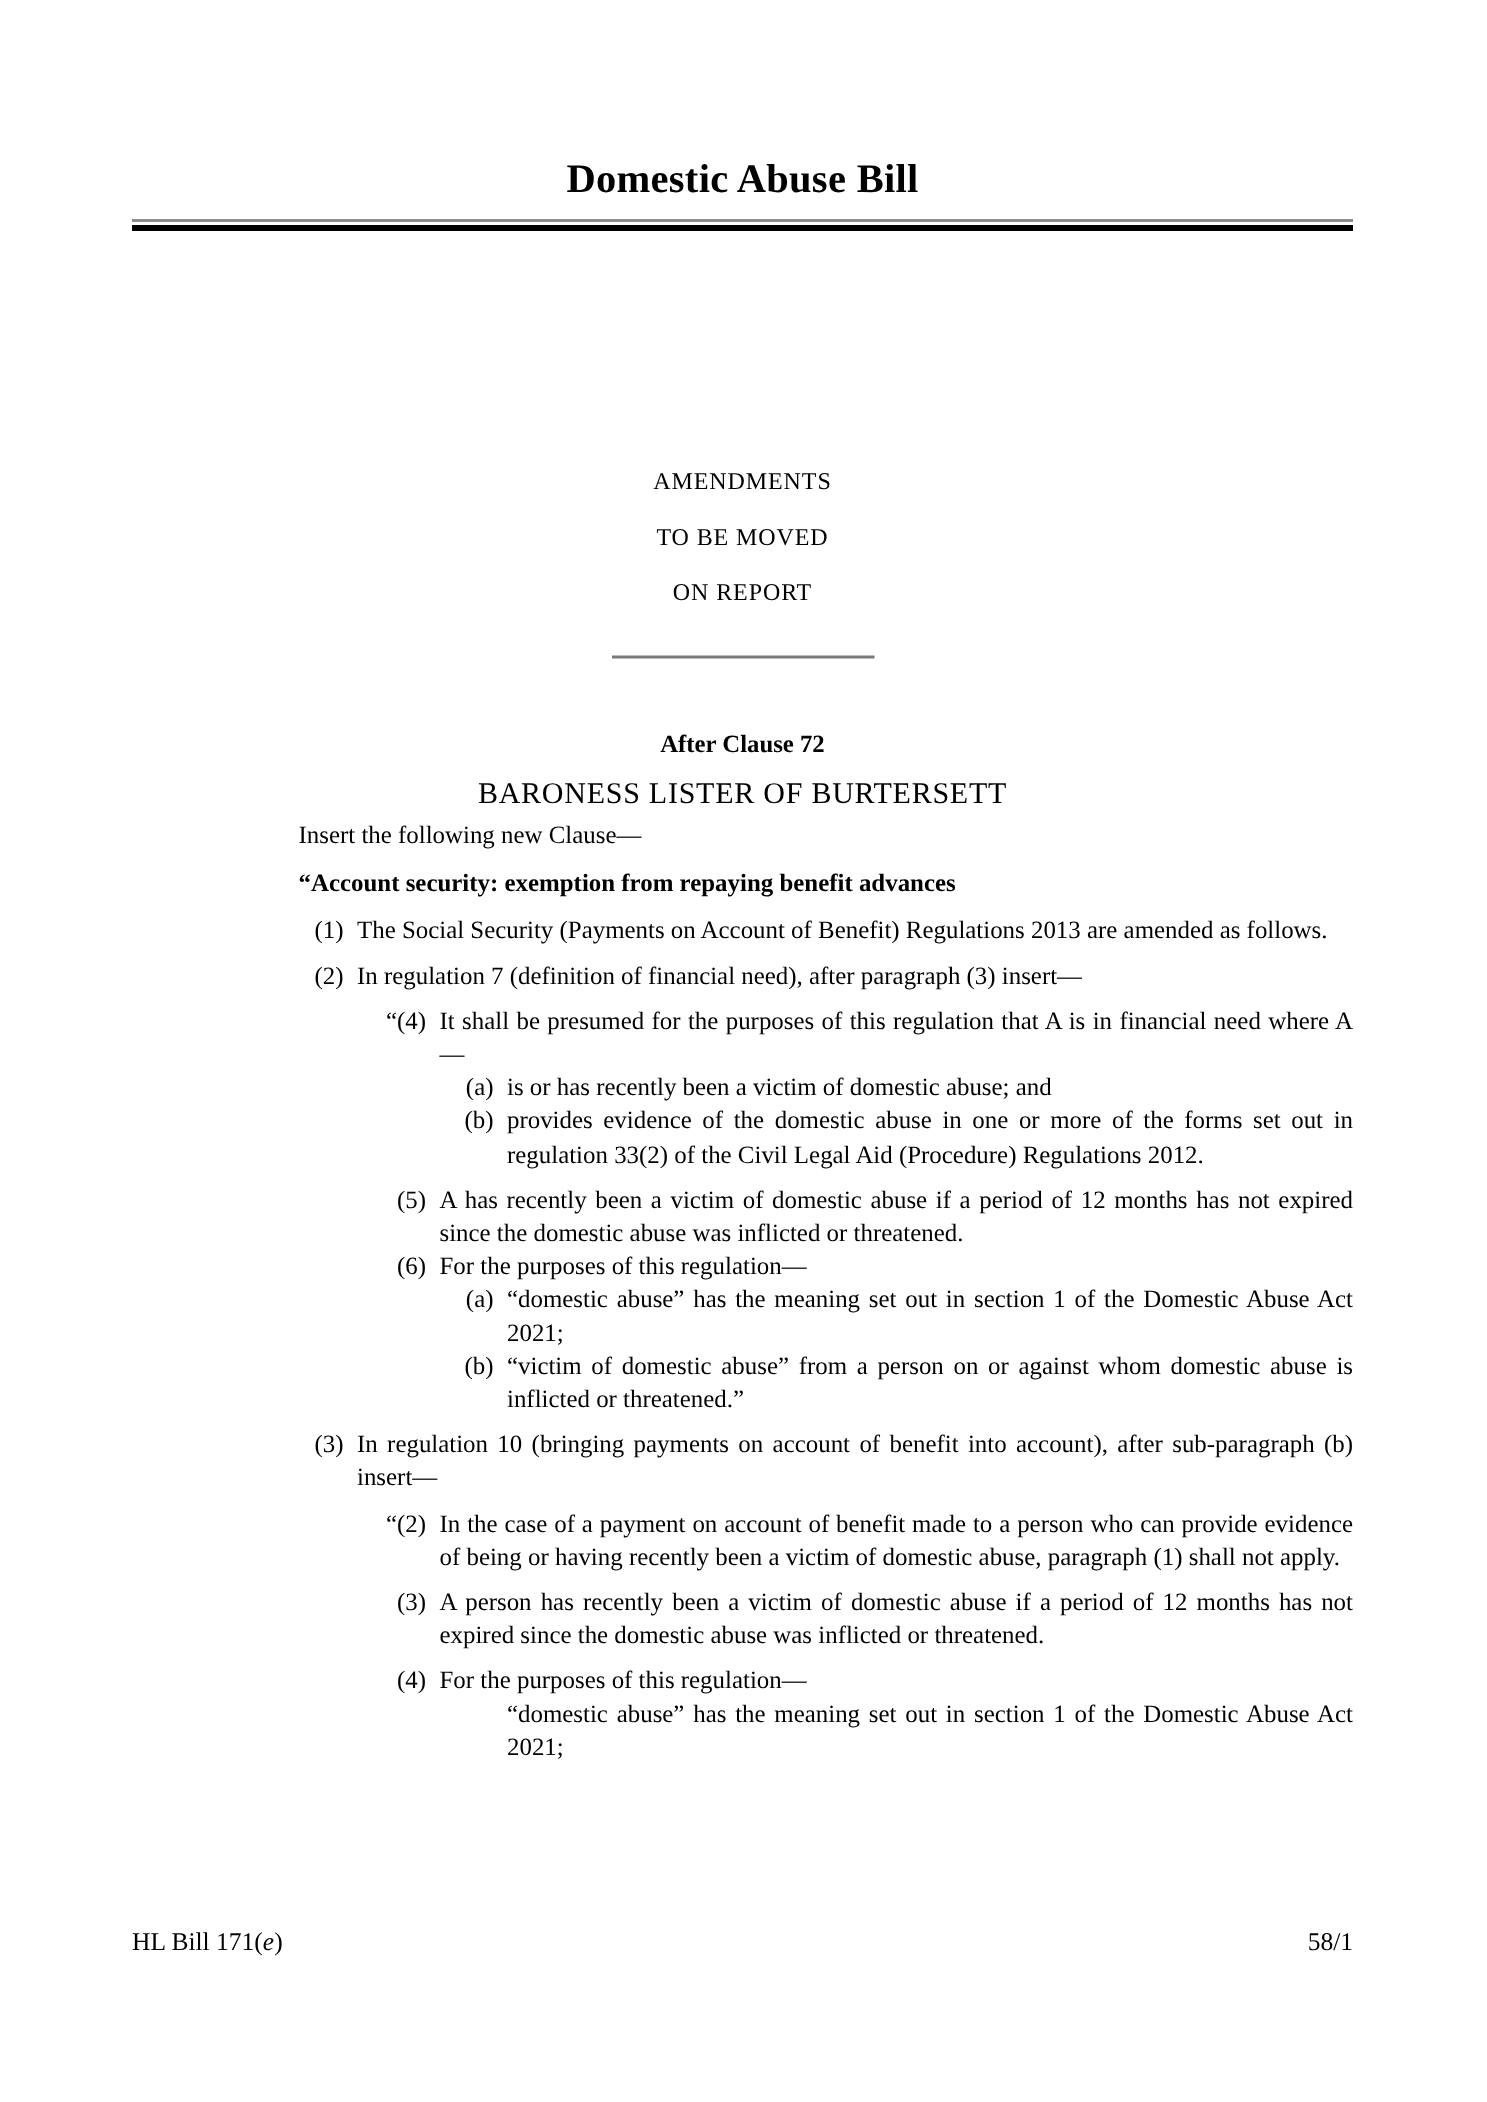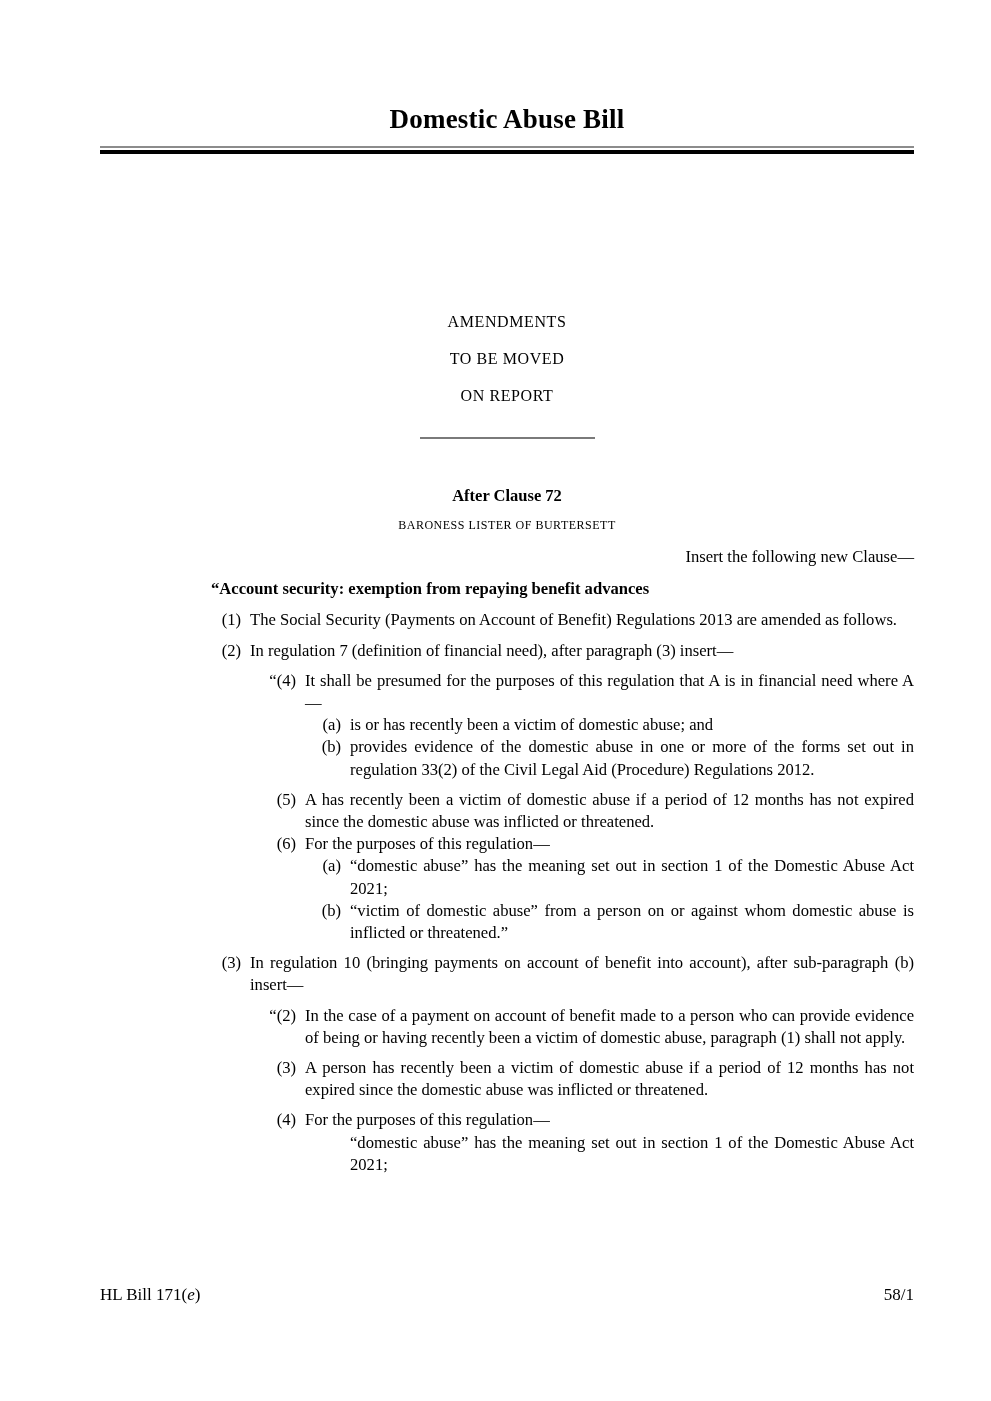--- a/index.html
+++ b/index.html
@@ -12,21 +12,21 @@
     width: 991px;
     height: 1401px;
     position: relative;
     font-family: "Liberation Serif", "DejaVu Serif", serif;
     color: #000000;
     overflow: hidden;
   }
 
   .page {
     position: absolute;
-    left: 12px; top: 0;
+    left: 0; top: 0;
     width: 853px;
     height: 1401px;
     box-sizing: border-box;
   }
 
   
   .masthead {
     position: absolute;
     left: 88px;
     top: 104px;
@@ -90,36 +90,35 @@
     font-size: 16.5px;
     font-weight: bold;
     margin-top: 12px;
   }
   .sponsor {
     position: absolute;
     left: 88px;
     top: 518px;
     width: 814px;
     text-align: center;
-    font-size: 12px;
+    font-size: 20px;
     letter-spacing: 0.5px;
   }
 
   
   .body-block {
     position: absolute;
     left: 199px;
     top: 546px;
     width: 703px;
     font-size: 16.6px;
     line-height: 22.2px;
   }
   .lead-line {
     margin: 0 0 10px 0;
-    text-align: right;
   }
   .new-clause-title {
     font-weight: bold;
     margin: 0 0 9px 0;
   }
 
   
   .row {
     display: flex;
     align-items: flex-start;

